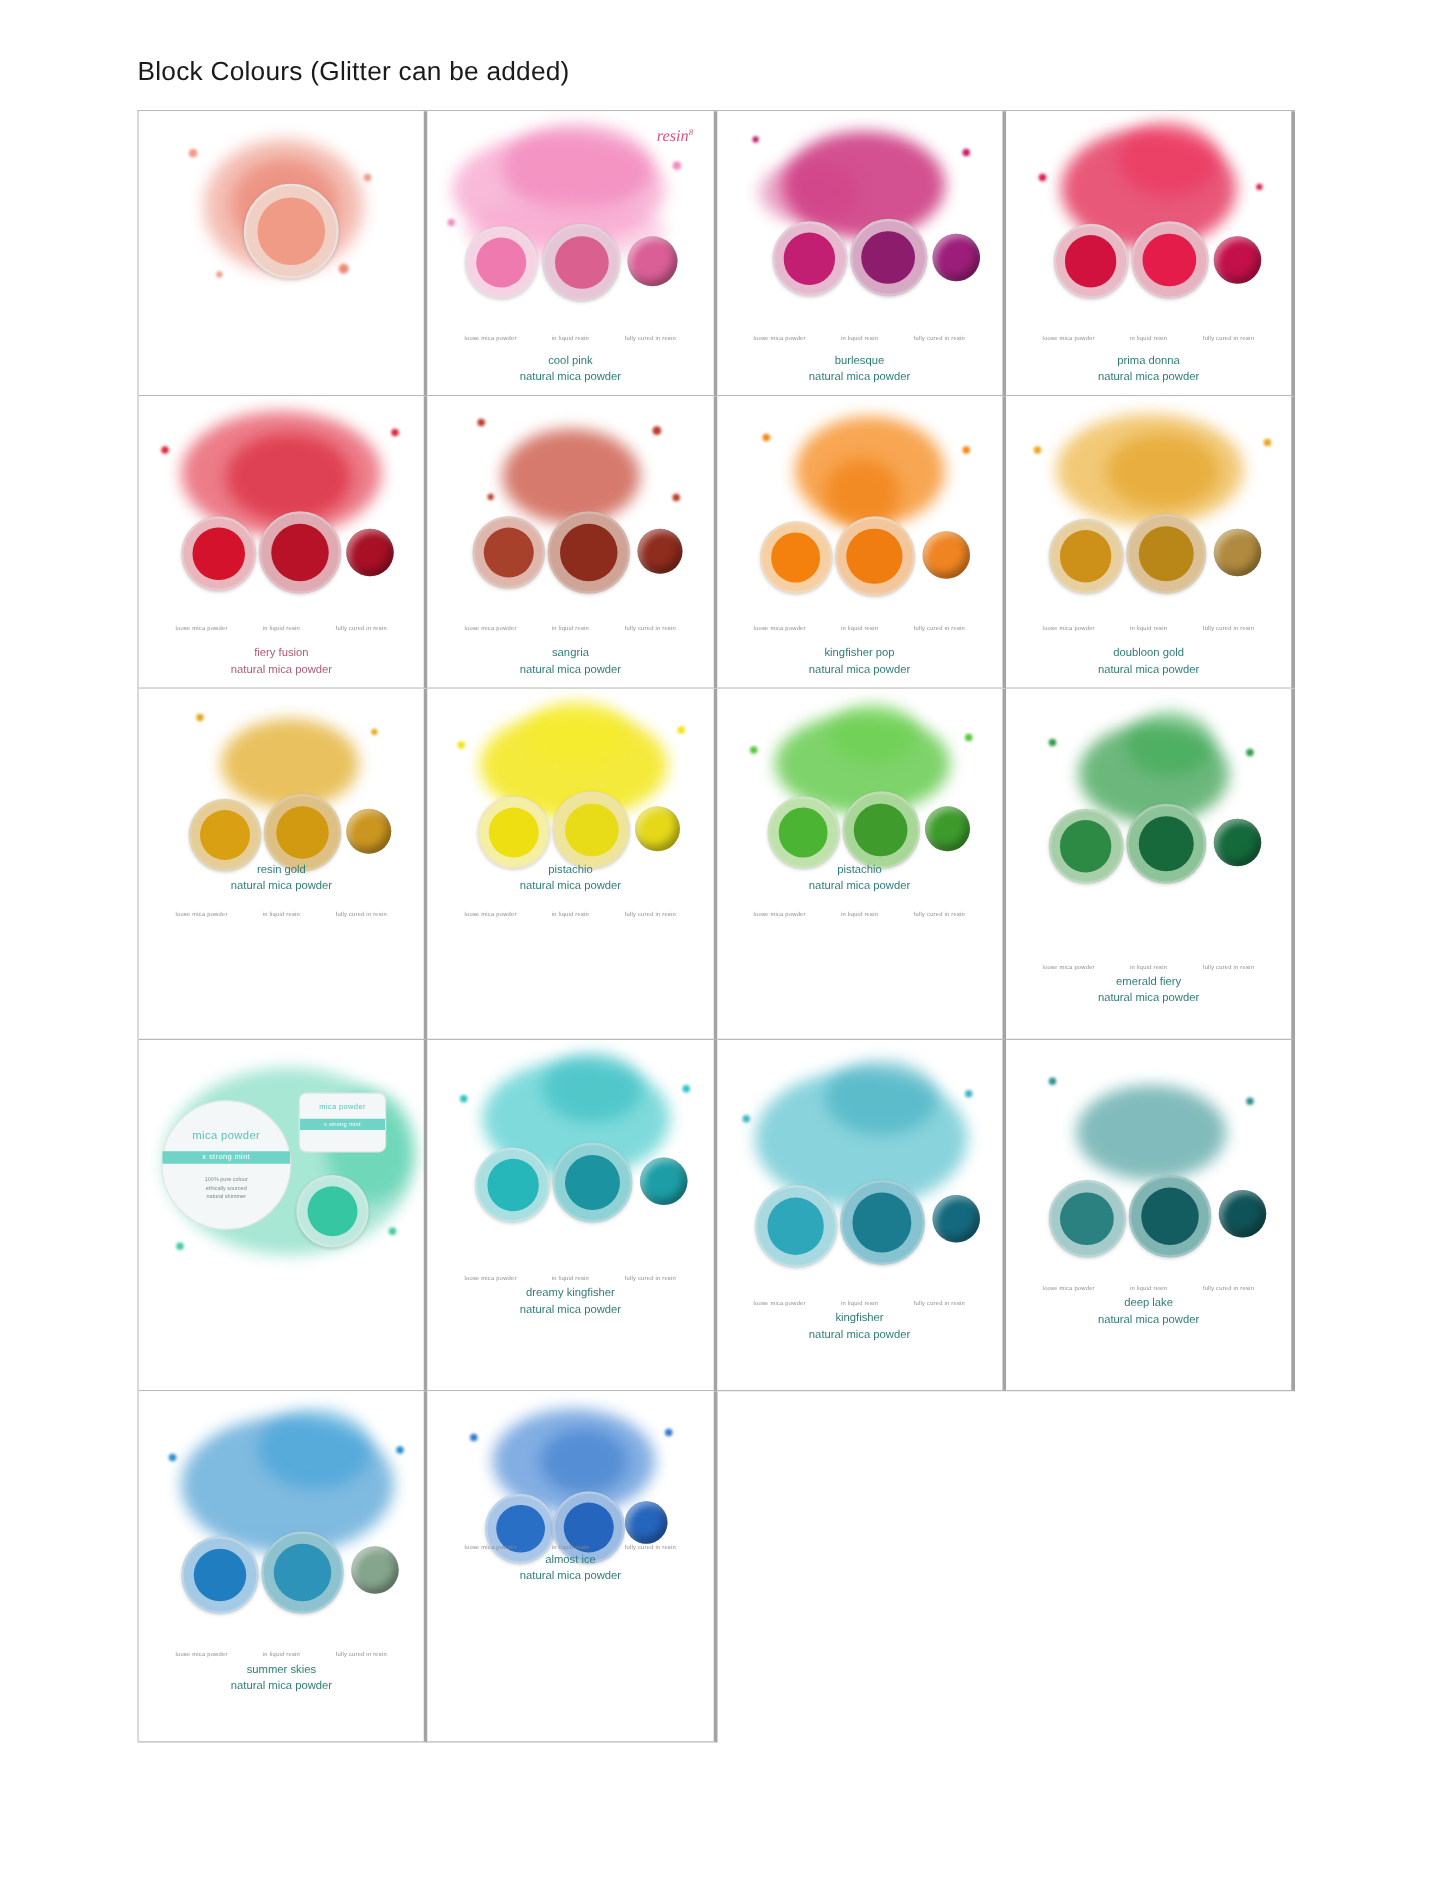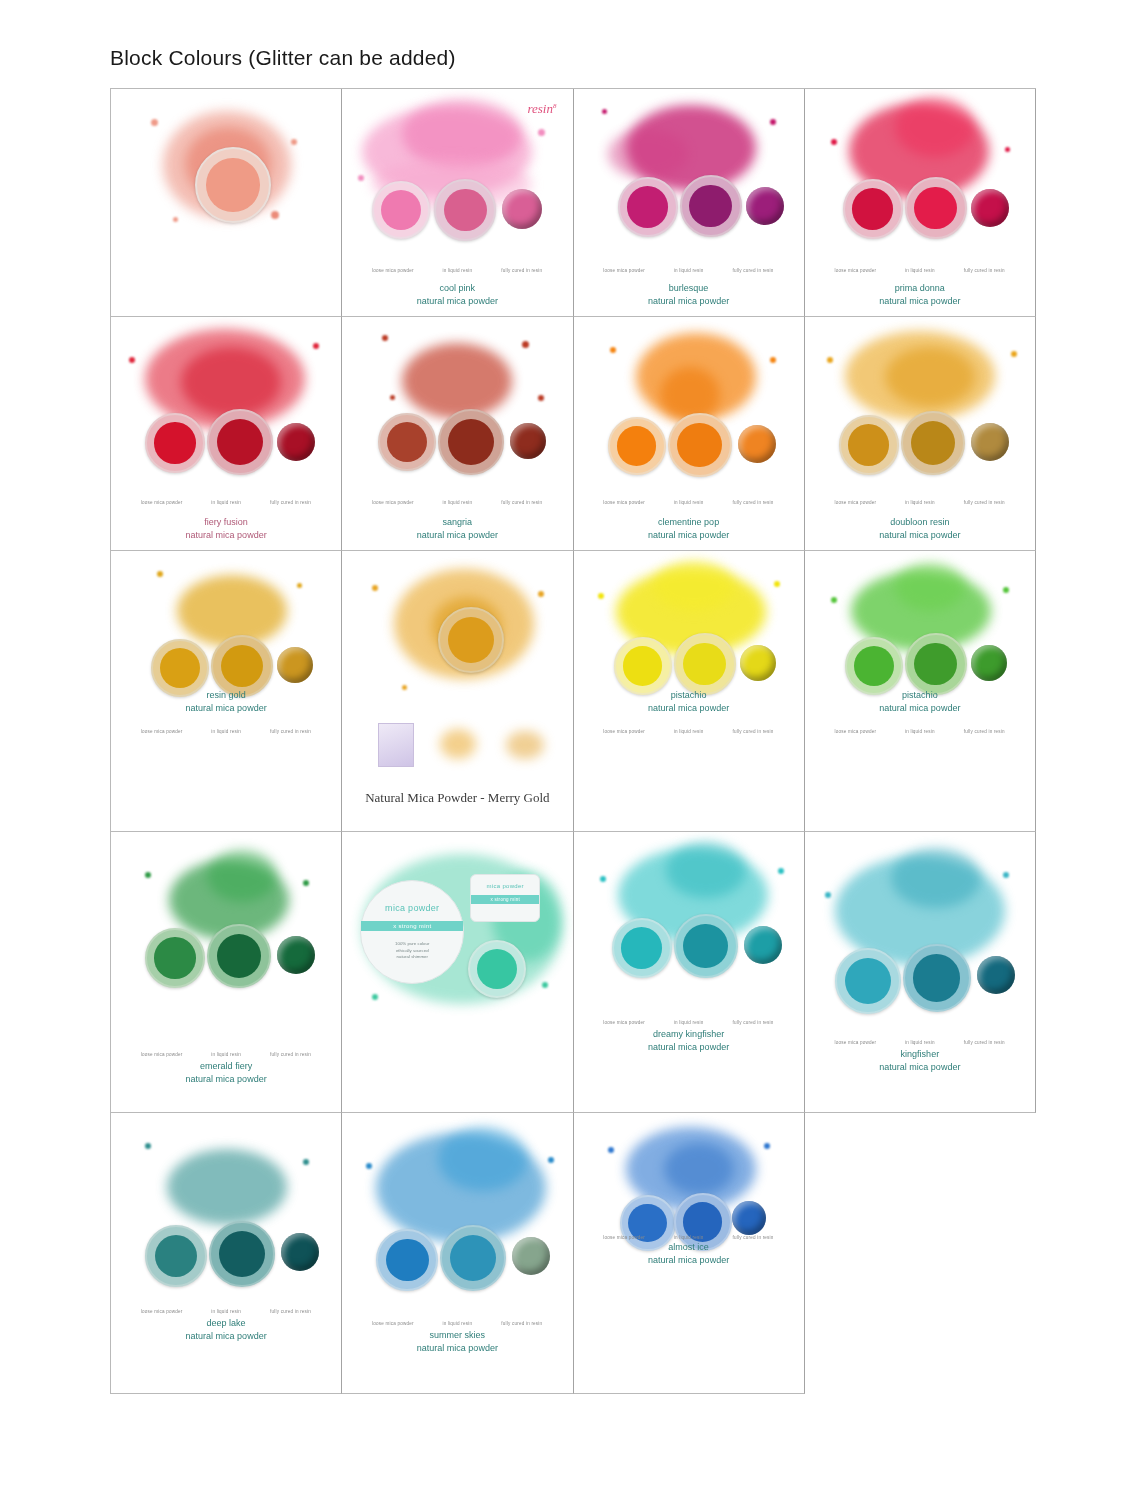--- a/index.html
+++ b/index.html
@@ -28,21 +28,21 @@
     position: absolute;
     left: 110px;
     top: 88px;
     width: 925px;
     border-top: 1px solid #b9b9b9;
     border-left: 1px solid #b9b9b9;
     display: grid;
     grid-template-columns: repeat(4, 1fr);
   }
   .cell {
-    border-right: 1px solid #a3a3a3;
+    border-right: 3px solid #a3a3a3;
     border-bottom: 1px solid #b9b9b9;
     box-sizing: border-box;
     position: relative;
     background: #fff;
     overflow: hidden;
   }
   .r1 { height: 228px; }
   .r2 { height: 234px; }
   .r3 { height: 281px; }
   .r4 { height: 281px; }
@@ -367,21 +367,21 @@
           <div class="pot-inner" style="background:#ef7d10;"></div>
         </div>
         <div class="bead" style="left:164px;top:108px;width:38px;height:38px;background:#ef8422;"></div>
       </div>
       <div class="swatch-labels" style="bottom:44px;">
         <span>loose mica powder</span>
         <span>in liquid resin</span>
         <span>fully cured in resin</span>
       </div>
       <div class="caption caption-teal">
-        <span class="nm">clementine pop</span>
+        <span class="nm">kingfisher pop</span>
         <span class="nm">natural mica powder</span>
       </div>
     </div>
   </div>
 
   <div class="cell r2">
     <div class="tile">
       <div class="art">
         <div class="splat" style="left:40px;top:14px;width:150px;height:90px;background:#eaa51c;opacity:.6;"></div>
         <div class="splat" style="left:80px;top:30px;width:90px;height:60px;background:#e09a14;opacity:.55;"></div>
@@ -394,21 +394,21 @@
           <div class="pot-inner" style="background:#b98718;"></div>
         </div>
         <div class="bead" style="left:166px;top:106px;width:38px;height:38px;background:#b08a3e;"></div>
       </div>
       <div class="swatch-labels" style="bottom:44px;">
         <span>loose mica powder</span>
         <span>in liquid resin</span>
         <span>fully cured in resin</span>
       </div>
       <div class="caption caption-teal">
-        <span class="nm">doubloon resin</span>
+        <span class="nm">doubloon gold</span>
         <span class="nm">natural mica powder</span>
       </div>
     </div>
   </div>
 
   <div class="cell r3">
     <div class="tile">
       <div class="art">
         <div class="splat" style="left:66px;top:24px;width:110px;height:72px;background:#e0a71b;opacity:.7;"></div>
         <div class="fleck" style="left:46px;top:20px;width:6px;height:6px;background:#e0a71b;"></div>
@@ -426,44 +426,20 @@
         <span>in liquid resin</span>
         <span>fully cured in resin</span>
       </div>
       <div class="caption caption-teal" style="position:absolute;left:0;right:0;bottom:108px;">
         <span class="nm">resin gold</span>
         <span class="nm">natural mica powder</span>
       </div>
     </div>
   </div>
 
-  <div class="cell r3">
-    <div class="tile">
-      <div class="art">
-        <div class="splat" style="left:52px;top:18px;width:140px;height:110px;background:#e8a524;opacity:.6;"></div>
-        <div class="splat" style="left:90px;top:46px;width:70px;height:60px;background:#dc9a16;opacity:.6;"></div>
-        <div class="fleck" style="left:30px;top:34px;width:6px;height:6px;background:#e8a524;"></div>
-        <div class="fleck" style="left:196px;top:40px;width:6px;height:6px;background:#e8a524;"></div>
-        <div class="fleck" style="left:60px;top:134px;width:5px;height:5px;background:#e8a524;"></div>
-        <div class="pot" style="left:96px;top:56px;width:62px;height:62px;background:#e4c07e;border:2px solid #e0cb9e;">
-          <div class="pot-inner" style="background:#dc9c1c;"></div>
-        </div>
-        <div class="merry-strip" style="left:36px;top:172px;">
-          <div class="merry-card"></div>
-          <div style="position:relative;width:44px;height:44px;">
-            <div class="splat" style="left:4px;top:6px;width:36px;height:30px;background:#eaa92e;opacity:.55;"></div>
-          </div>
-          <div style="position:relative;width:44px;height:44px;">
-            <div class="splat" style="left:4px;top:8px;width:38px;height:28px;background:#e2a02a;opacity:.5;"></div>
-          </div>
-        </div>
-      </div>
-      <div class="caption caption-serif" style="position:absolute;left:0;right:0;bottom:14px;">Natural Mica Powder - Merry Gold</div>
-    </div>
-  </div>
 
   <div class="cell r3">
     <div class="tile">
       <div class="art">
         <div class="splat" style="left:42px;top:18px;width:150px;height:86px;background:#f2e50b;opacity:.8;"></div>
         <div class="splat" style="left:80px;top:10px;width:80px;height:50px;background:#f5ec2c;opacity:.7;"></div>
         <div class="fleck" style="left:24px;top:42px;width:6px;height:6px;background:#f2e50b;"></div>
         <div class="fleck" style="left:200px;top:30px;width:6px;height:6px;background:#f2e50b;"></div>
         <div class="pot" style="left:40px;top:86px;width:54px;height:54px;background:#f5efa4;border:2px solid #efe9bb;">
           <div class="pot-inner" style="background:#eddf12;"></div>

